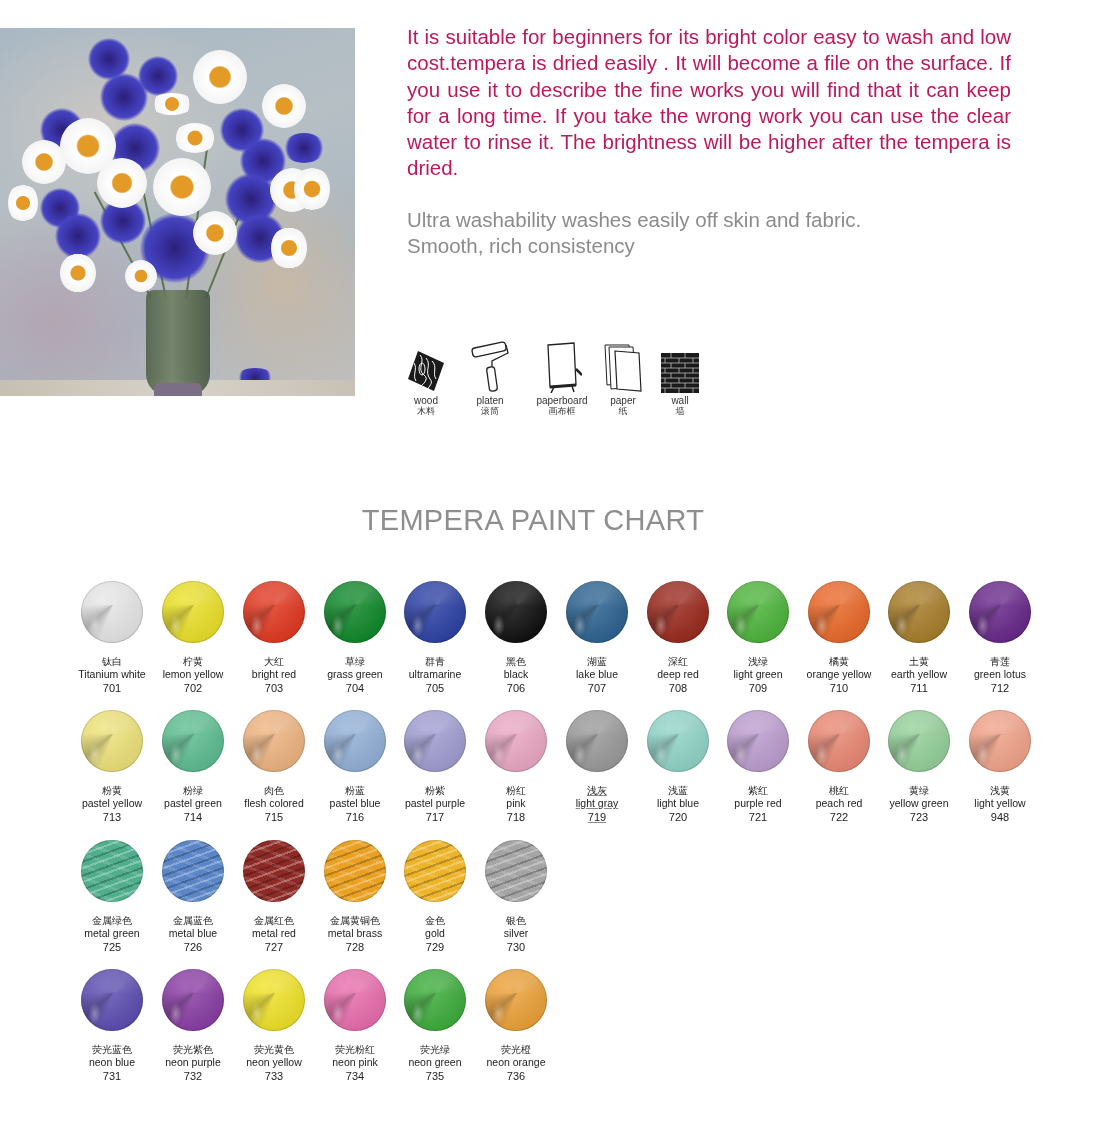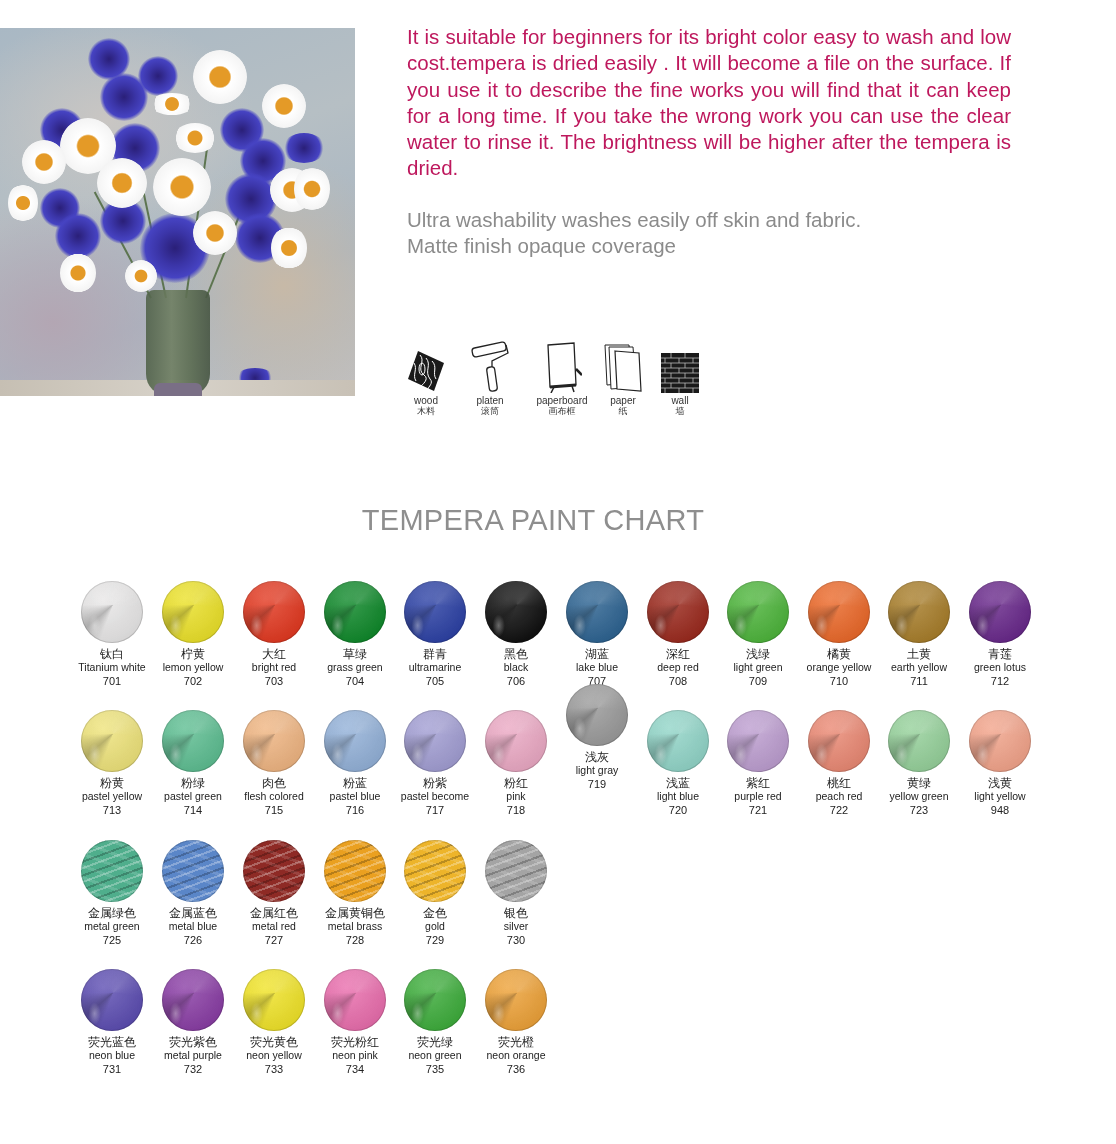--- a/index.html
+++ b/index.html
@@ -71,21 +71,21 @@
       radial-gradient(ellipse 10% 18% at 22% 72%, rgba(255,255,255,0.35), transparent 100%),
       conic-gradient(from 200deg at 52% 38%, rgba(0,0,0,0) 0deg, rgba(0,0,0,0.22) 30deg, rgba(0,0,0,0) 70deg, rgba(255,255,255,0.12) 200deg, rgba(0,0,0,0) 260deg),
       radial-gradient(circle at 35% 30%, rgba(255,255,255,0.18), rgba(0,0,0,0.08) 75%, rgba(0,0,0,0.18) 100%);
   }
   .blob.metal::after {
     content: ""; position: absolute; inset: 0; border-radius: 50%;
     background:
       repeating-linear-gradient(160deg, rgba(255,255,255,0.28) 0 2px, rgba(0,0,0,0) 2px 7px, rgba(0,0,0,0.22) 7px 9px, rgba(0,0,0,0) 9px 13px),
       repeating-linear-gradient(20deg, rgba(255,255,255,0.12) 0 3px, rgba(0,0,0,0) 3px 11px);
   }
-  .swatch .zh { font-size: 12px; color: #222; line-height: 13px; margin-top: 5px; }
+  .swatch .zh { font-size: 10px; color: #222; line-height: 13px; margin-top: 12px; }
   .swatch .en { font-size: 10.5px; color: #222; line-height: 13px; white-space: nowrap; }
   .swatch .code { font-size: 11px; color: #222; line-height: 14px; }
 </style>
 </head>
 <body>
 
 <div class="painting">
   <div class="stem" style="left:165px;top:120px;height:150px;transform:rotate(-12deg)"></div>
   <div class="stem" style="left:185px;top:110px;height:160px;transform:rotate(8deg)"></div>
   <div class="stem" style="left:150px;top:150px;height:120px;transform:rotate(-28deg)"></div>
@@ -125,21 +125,21 @@
 
   <div class="table"></div>
   <div class="vase"></div>
   <div class="vase-foot"></div>
 </div>
 
 <p class="desc">It is suitable for beginners for its bright color easy to wash and low cost.tempera is dried easily . It will become a file on the surface. If you use it to describe the fine works you will find that it can keep for a long time. If you take the wrong work you can use the clear water to rinse it. The brightness will be higher after the tempera is dried.</p>
 
 <div class="features">
   <div>Ultra washability washes easily off skin and fabric.</div>
-  <div>Matte finish opaque coverage</div>
+  <div>Smooth, rich consistency</div>
 </div>
 
 <div class="surfaces">
   <div class="surface" style="left:-9px">
     <div class="ico">
       <svg width="40" height="44" viewBox="0 0 40 44">
         <polygon points="12,2 38,14 28,42 2,30" fill="#1a1a1a"></polygon>
         <path d="M14,6 C20,12 10,20 18,26 C24,30 16,36 14,38" stroke="#fff" stroke-width="1" fill="none"></path>
         <path d="M20,9 C26,16 18,22 24,30 C28,34 22,38 22,40" stroke="#fff" stroke-width="1" fill="none"></path>
         <path d="M26,12 C32,18 26,24 30,30" stroke="#fff" stroke-width="1" fill="none"></path>
@@ -320,30 +320,30 @@
     </div>
     <div class="swatch" style="left: 310px; top: 710px;">
       <div class="blob glossy" style="background-color: rgb(148, 178, 217);"></div>
       <div class="zh">粉蓝</div>
       <div class="en">pastel blue</div>
       <div class="code">716</div>
     </div>
     <div class="swatch" style="left: 390px; top: 710px;">
       <div class="blob glossy" style="background-color: rgb(163, 159, 212);"></div>
       <div class="zh">粉紫</div>
-      <div class="en">pastel become</div>
+      <div class="en">pastel purple</div>
       <div class="code">717</div>
     </div>
     <div class="swatch" style="left: 471px; top: 710px;">
       <div class="blob glossy" style="background-color: rgb(236, 170, 197);"></div>
       <div class="zh">粉红</div>
       <div class="en">pink</div>
       <div class="code">718</div>
     </div>
-    <div class="swatch" style="left: 552px; top: 684px;">
+    <div class="swatch" style="left: 552px; top: 710px; text-decoration: underline;">
       <div class="blob glossy" style="background-color: rgb(156, 156, 156);"></div>
       <div class="zh">浅灰</div>
       <div class="en">light gray</div>
       <div class="code">719</div>
     </div>
     <div class="swatch" style="left: 633px; top: 710px;">
       <div class="blob glossy" style="background-color: rgb(147, 214, 201);"></div>
       <div class="zh">浅蓝</div>
       <div class="en">light blue</div>
       <div class="code">720</div>
@@ -410,21 +410,21 @@
     </div>
     <div class="swatch" style="left: 67px; top: 969px;">
       <div class="blob glossy" style="background-color: rgb(94, 79, 179);"></div>
       <div class="zh">荧光蓝色</div>
       <div class="en">neon blue</div>
       <div class="code">731</div>
     </div>
     <div class="swatch" style="left: 148px; top: 969px;">
       <div class="blob glossy" style="background-color: rgb(139, 63, 166);"></div>
       <div class="zh">荧光紫色</div>
-      <div class="en">metal purple</div>
+      <div class="en">neon purple</div>
       <div class="code">732</div>
     </div>
     <div class="swatch" style="left: 229px; top: 969px;">
       <div class="blob glossy" style="background-color: rgb(241, 228, 42);"></div>
       <div class="zh">荧光黄色</div>
       <div class="en">neon yellow</div>
       <div class="code">733</div>
     </div>
     <div class="swatch" style="left: 310px; top: 969px;">
       <div class="blob glossy" style="background-color: rgb(234, 111, 174);"></div>

